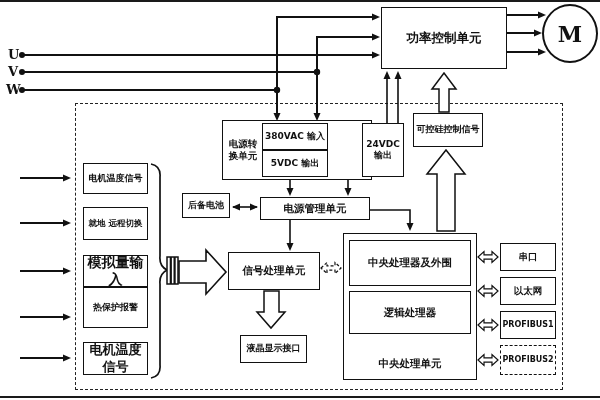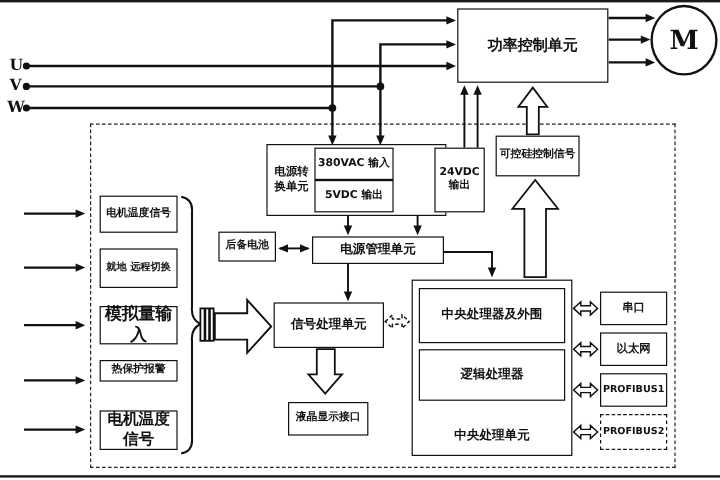--- a/index.html
+++ b/index.html
@@ -156,16 +156,16 @@
   <div class="box z3" style="left:349px;top:291px;width:122px;height:43px;font-size:10.5px;">逻辑处理器</div>
 
   <div class="box z3" style="left:500px;top:243px;width:56px;height:28px;font-size:9.5px;">串口</div>
   <div class="box z3" style="left:500px;top:277px;width:56px;height:28px;font-size:9.5px;">以太网</div>
   <div class="box z3" style="left:500px;top:311px;width:56px;height:28px;font-size:8px;">PROFIBUS1</div>
   <div class="box z3" style="left:500px;top:345px;width:56px;height:30px;font-size:8px;border-style:dashed;">PROFIBUS2</div>
 
   <div class="box z3" style="left:83px;top:163px;width:65px;height:31px;font-size:9px;">电机温度信号</div>
   <div class="box z3" style="left:83px;top:207px;width:65px;height:33px;font-size:8.5px;">就地 远程切换</div>
   <div class="box z3" style="left:83px;top:255px;width:65px;height:32px;font-size:14px;">模拟量输入</div>
-  <div class="box z3" style="left:83px;top:300px;width:65px;height:18px;font-size:9px;">热保护报警</div>
+  <div class="box z3" style="left:83px;top:287px;width:65px;height:41px;font-size:9px;">热保护报警</div>
   <div class="box z3" style="left:83px;top:342px;width:65px;height:33px;font-size:13px;">电机温度信号</div>
 
 </div>
 
 </body></html>

